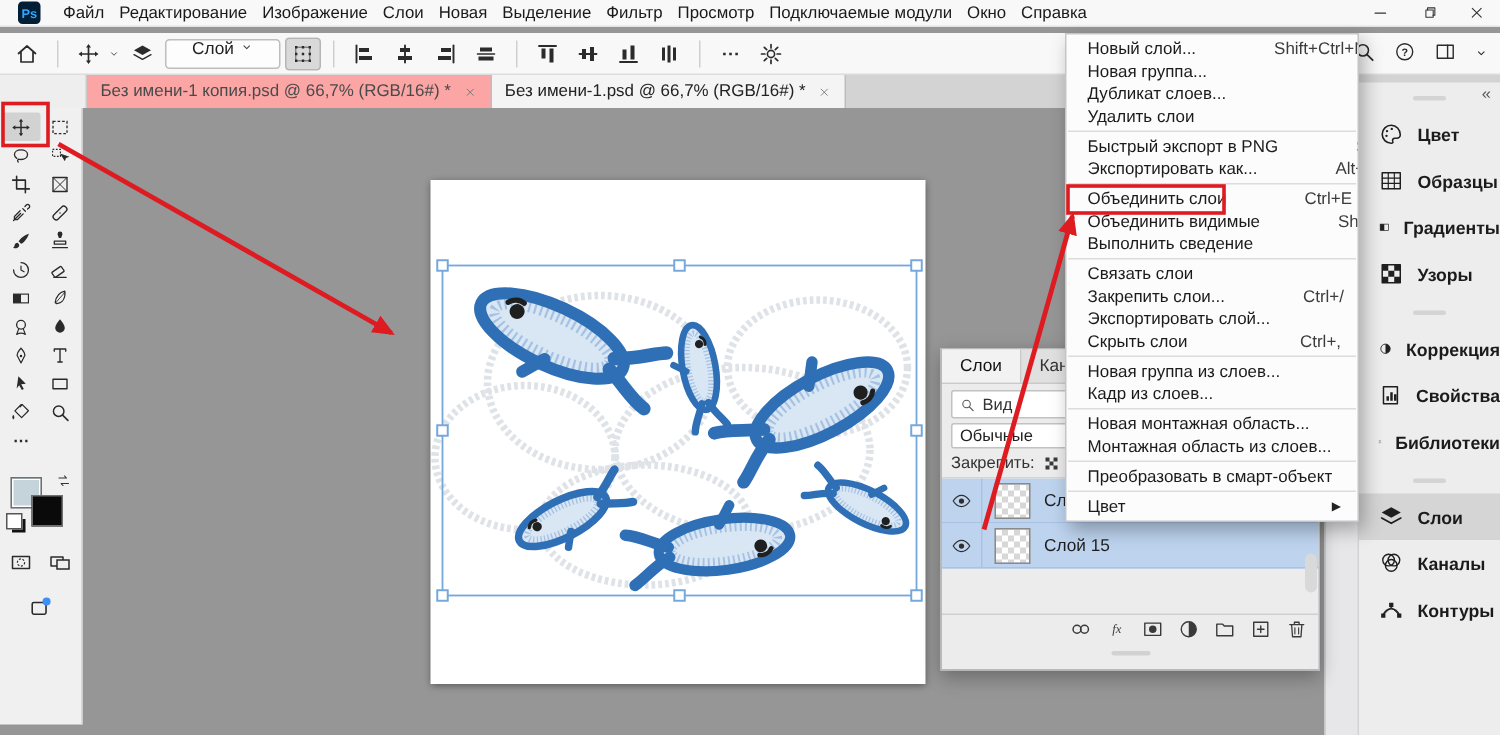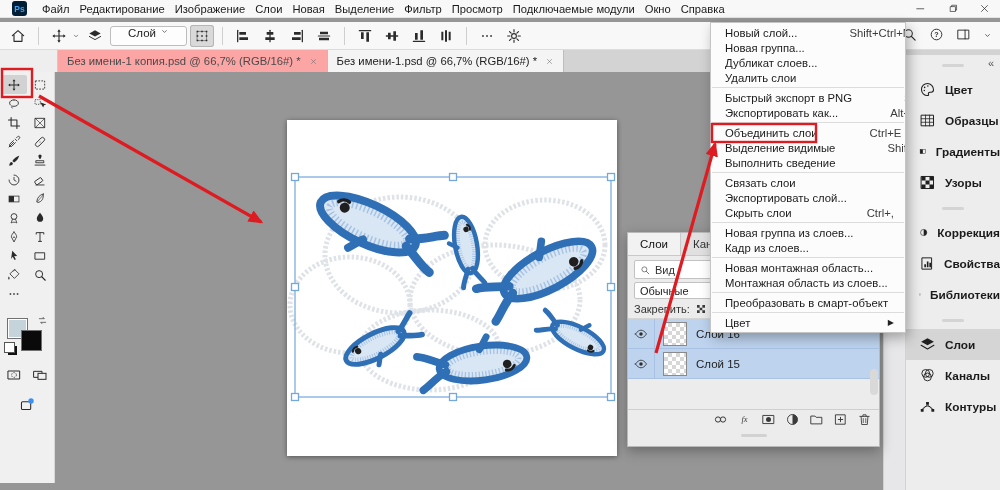--- a/index.html
+++ b/index.html
@@ -785,29 +785,33 @@
       <div class="cm-item">
         <span>Экспортировать как...</span>
         <span class="cm-shortcut">Alt+Shift+Ctrl+'</span>
       </div>
       <div class="cm-sep"></div>
       <div class="cm-item">
         <span>Объединить слои</span>
         <span class="cm-shortcut">Ctrl+E</span>
       </div>
       <div class="cm-item">
-        <span>Выделение видимые</span>
+        <span>Объединить видимые</span>
         <span class="cm-shortcut">Shift+Ctrl+E</span>
       </div>
       <div class="cm-item">
         <span>Выполнить сведение</span>
       </div>
       <div class="cm-sep"></div>
       <div class="cm-item">
         <span>Связать слои</span>
+      </div>
+      <div class="cm-item">
+        <span>Закрепить слои...</span>
+        <span class="cm-shortcut">Ctrl+/</span>
       </div>
       <div class="cm-item">
         <span>Экспортировать слой...</span>
       </div>
       <div class="cm-item">
         <span>Скрыть слои</span>
         <span class="cm-shortcut">Ctrl+,</span>
       </div>
       <div class="cm-sep"></div>
       <div class="cm-item">

